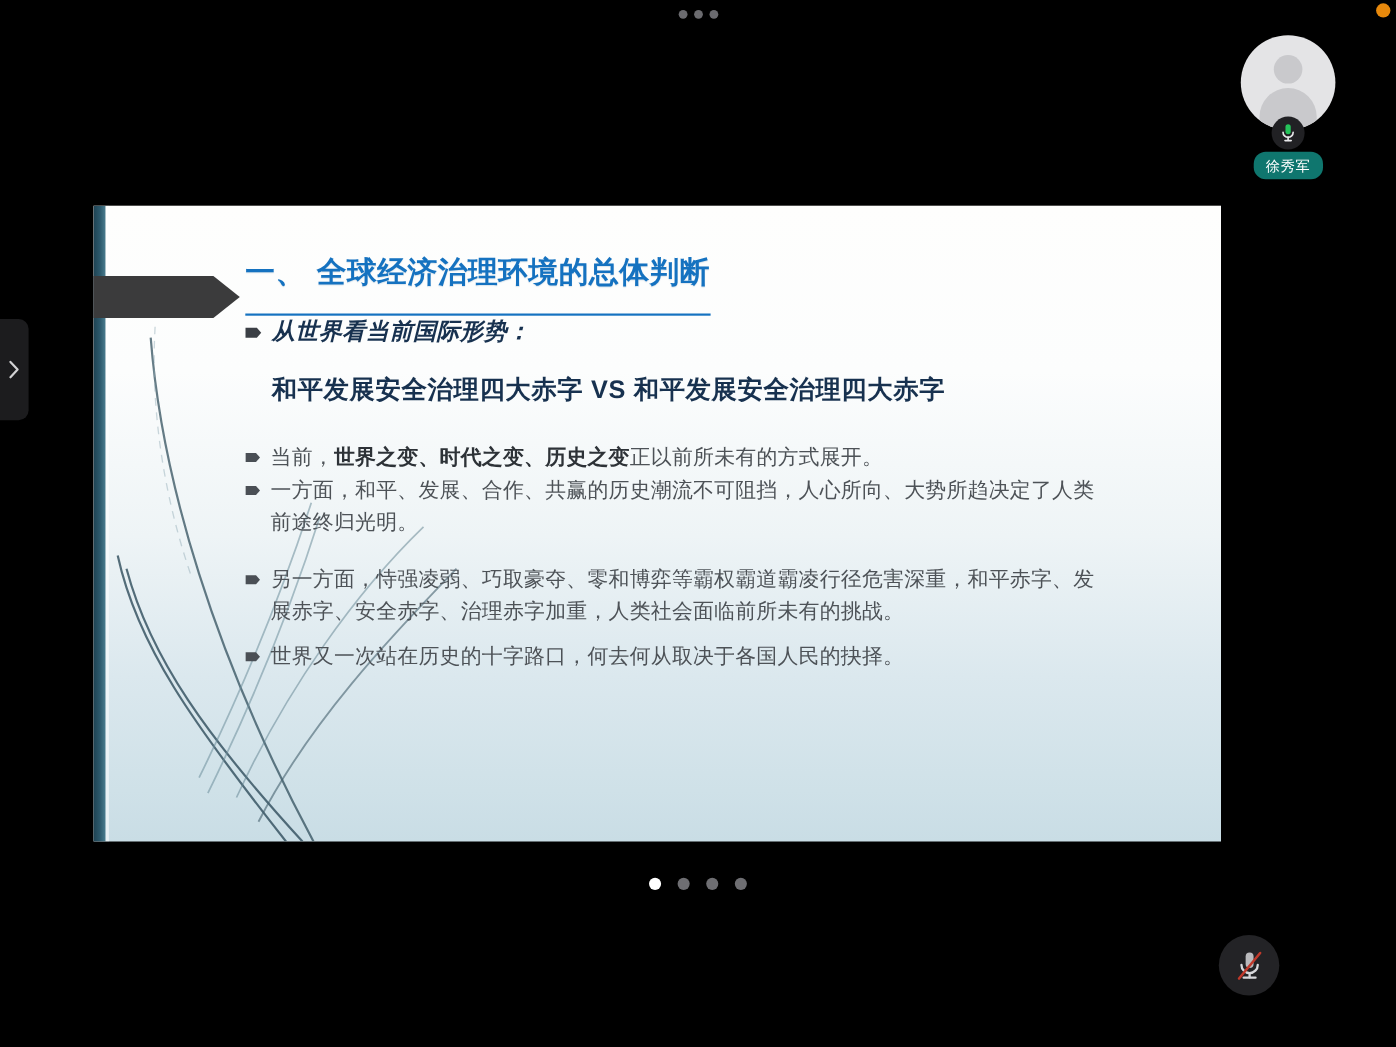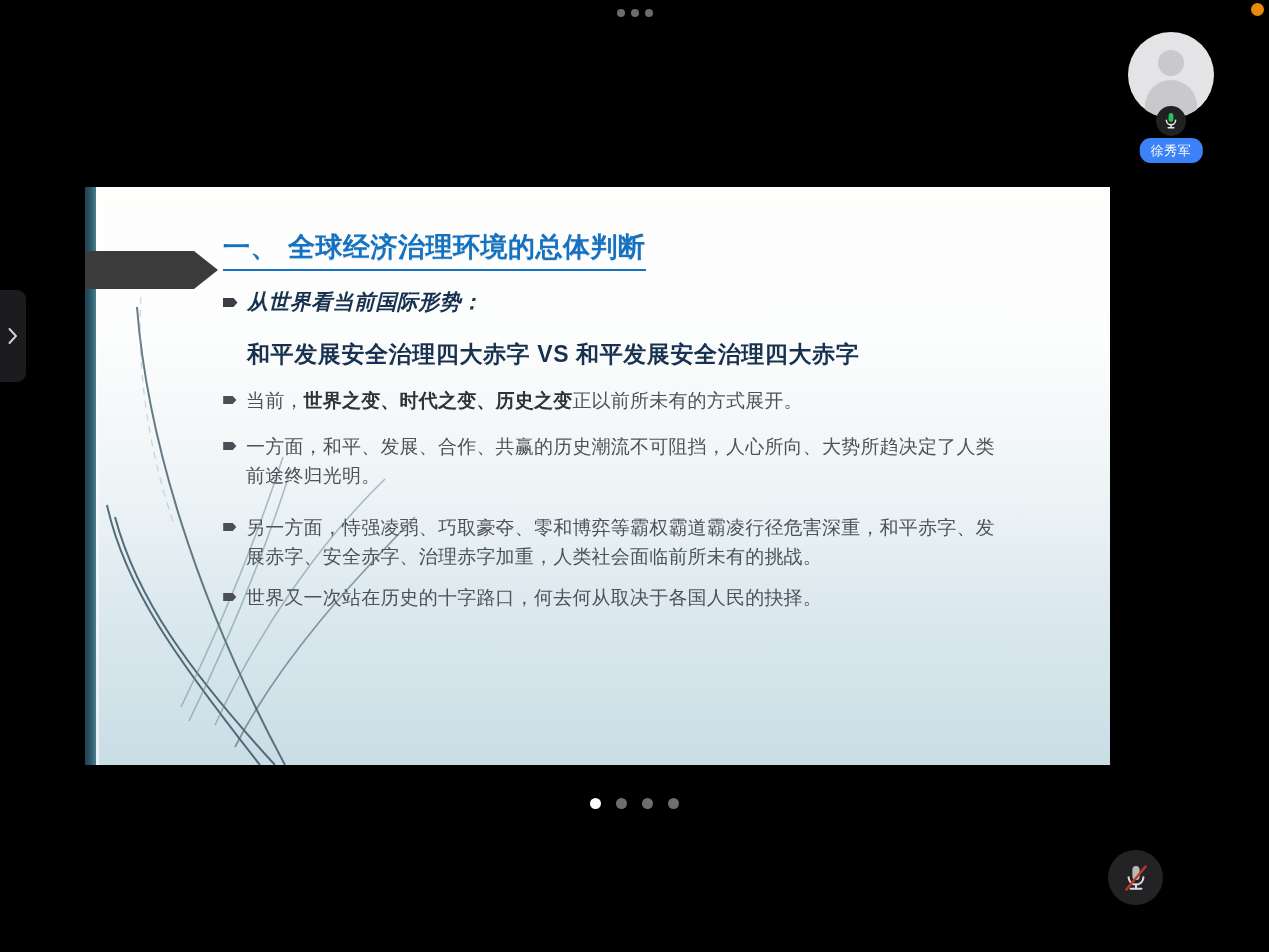--- a/index.html
+++ b/index.html
@@ -116,21 +116,21 @@
     display: flex;
     align-items: center;
     justify-content: center;
   }
   .mic-badge svg { display: block; }
   .name-chip {
     position: absolute;
     left: 50%;
     transform: translateX(-50%);
     top: 106px;
-    background: #3b82f6;
+    background: #0f766e;
     color: #ffffff;
     font-size: 13px;
     line-height: 1;
     padding: 6px 11px;
     border-radius: 11px;
     white-space: nowrap;
     letter-spacing: 0.5px;
   }
 
   
@@ -186,21 +186,21 @@
   .s-title {
     position: absolute;
     top: 42px;
     left: 0;
     font-size: 27px;
     font-weight: bold;
     color: #1572c0;
     letter-spacing: 0.5px;
     white-space: nowrap;
     border-bottom: 2px solid #1572c0;
-    padding-bottom: 4px;
+    padding-bottom: 20px;
     display: inline-block;
     text-shadow: 0 1px 1px rgba(180,200,215,0.45);
   }
   .s-title .num { margin-right: 10px; }
 
   .bullet-row {
     position: absolute;
     left: 0;
     display: flex;
     align-items: flex-start;
@@ -356,21 +356,21 @@
         <span class="b-mark">
           <svg width="15" height="11" viewBox="0 0 15 11">
             <path d="M0 1 L10.5 1 L14.5 5.5 L10.5 10 L0 10 Z" fill="#3b3f45"></path>
           </svg>
         </span>
         <span class="lvl1">从世界看当前国际形势：</span>
       </div>
 
       <div class="headline2" style="top:152px;">和平发展安全治理四大赤字 VS 和平发展安全治理四大赤字</div>
 
-      <div class="bullet-row" style="top:199px;">
+      <div class="bullet-row" style="top:215px;">
         <span class="b-mark">
           <svg width="14" height="10" viewBox="0 0 15 11">
             <path d="M0 1 L10.5 1 L14.5 5.5 L10.5 10 L0 10 Z" fill="#4a4f55"></path>
           </svg>
         </span>
         <span class="body-txt"><span>当前，</span><b>世界之变、时代之变、历史之变</b><span>正以前所未有的方式展开。</span></span>
       </div>
 
       <div class="bullet-row" style="top:245px; max-width:790px;">
         <span class="b-mark">

